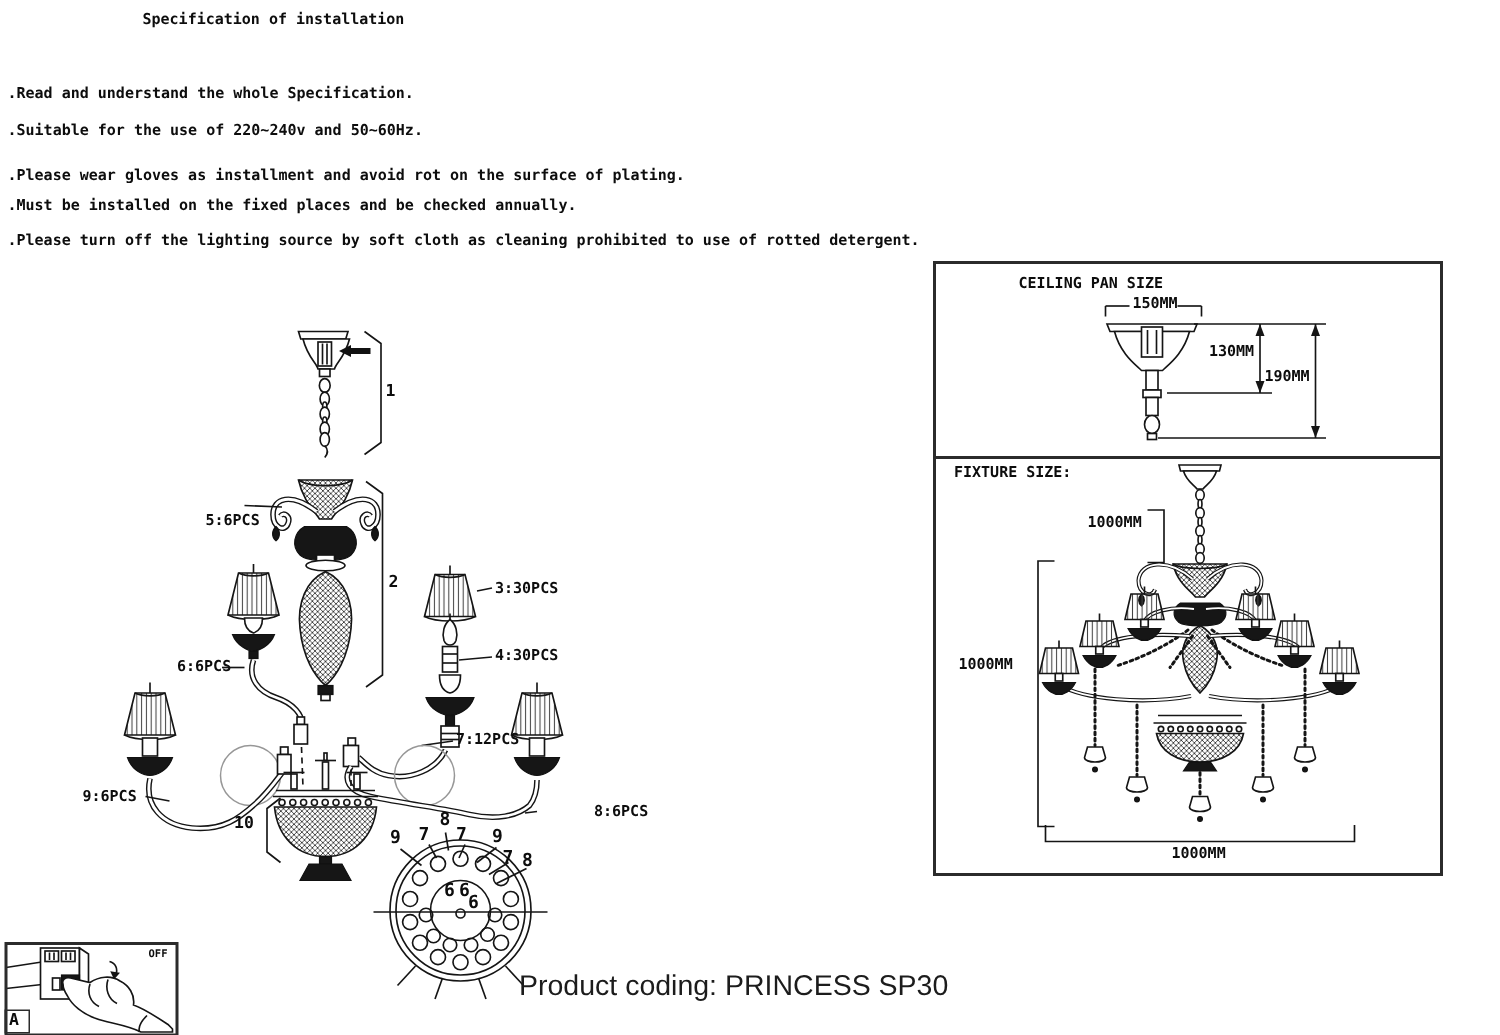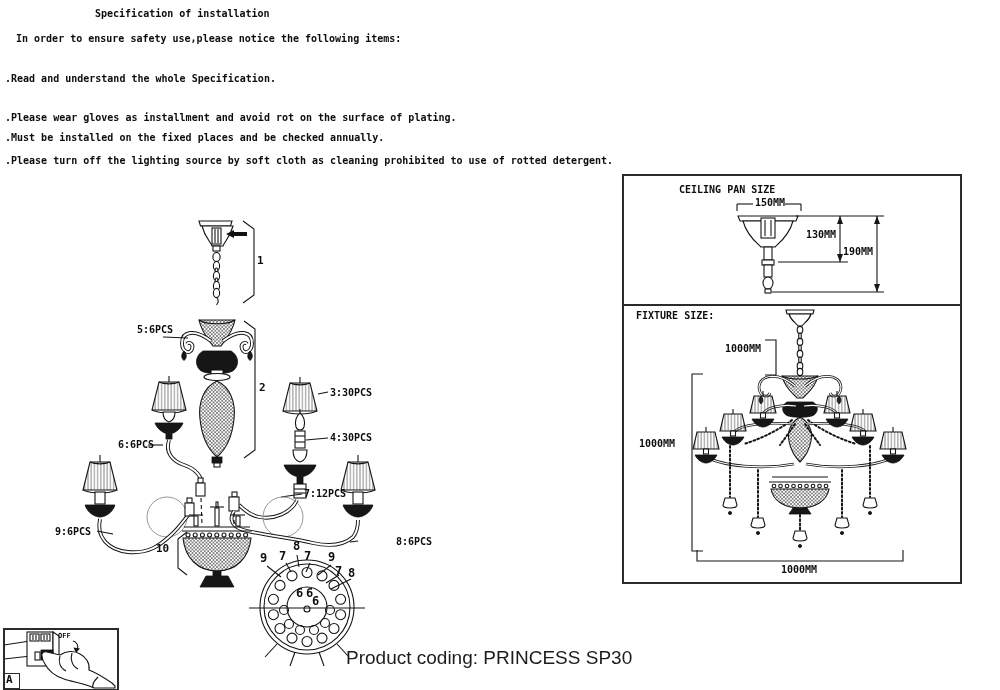--- a/index.html
+++ b/index.html
@@ -1,20 +1,20 @@
 <!DOCTYPE html>
 <html><head>
 <meta charset="utf-8">
 <style>
   html,body{margin:0;padding:0;background:#fff;}
   .stage{position:relative;width:1000px;height:690px;background:#fff;
          font-family:"DejaVu Sans Mono",monospace;color:#101010;overflow:hidden;}
   svg.layer{position:absolute;left:0;top:0;}
   .t{position:absolute;font-weight:bold;white-space:pre;line-height:1.15;color:#0d0d0d;}
-  .s7{font-size:7px;} .s9{font-size:10px;} .s10{font-size:10px;}
+  .s7{font-size:7px;padding-left:41px;} .s9{font-size:10px;} .s10{font-size:10px;}
   .s11{font-size:11px;} .s12{font-size:12px;}
   .sans{font-family:"Liberation Sans",sans-serif;font-weight:normal;font-size:19px;color:#1c1c1c;}
   .box{position:absolute;border:2px solid #2b2b2b;background:transparent;}
   .divider{position:absolute;left:0;right:0;border-top:2px solid #2b2b2b;}
   
   .ln{stroke:#151515;stroke-width:1.1;fill:none;}
   .shp{fill:#fff;stroke:#151515;stroke-width:1.1;}
   .xhs{fill:url(#xh);stroke:#151515;stroke-width:1.1;}
   .pls{fill:url(#pl);stroke:#151515;stroke-width:1.1;}
   .dk{fill:#161616;stroke:#111;stroke-width:.8;}
@@ -375,30 +375,30 @@
       <rect class="dk" x="41" y="650" width="12" height="10"></rect>
       <circle cx="47" cy="655" r="1.4" fill="#fff"></circle>
       <path class="ln" d="M73,641 C77,642 79,646 77,650"></path>
       <polygon points="76,653 73.5,647.5 80,648.5" fill="#151515"></polygon>
       <path class="shp" stroke-width="1.3" d="M42,656 C41,653 44,651 47,652 L60,655 C66,651 74,650 80,654 C86,657 90,663 89,670 C95,672 103,677 112,683 L115,686 L115,688 L94,688 C84,683 72,682 64,679 C55,676 48,670 45,664 C43,661 42,658 42,656 Z"></path>
       <path class="ln" d="M60,656 C58,662 60,668 66,671 M72,653 C70,659 72,666 78,669 M98,677 C94,681 92,685 93,688"></path>
     </g>
   </svg>
 
   <div class="t s10" style="left:95px;top:8px;">Specification of installation</div>
-  <div class="t s10" style="left:16px;top:33px;">In order to ensure safety use,please notice the following items:</div>
-  <div class="t s10" style="left:5px;top:73px;">.Read and understand the whole Specification.</div>
+  <div class="t s10" style="left:5px;top:57px;">.Read and understand the whole Specification.</div>
+  <div class="t s10" style="left:5px;top:82px;">.Suitable for the use of 220~240v and 50~60Hz.</div>
   <div class="t s10" style="left:5px;top:112px;">.Please wear gloves as installment and avoid rot on the surface of plating.</div>
   <div class="t s10" style="left:5px;top:155px;">.Please turn off the lighting source by soft cloth as cleaning prohibited to use of rotted detergent.</div>
   <div class="t s10" style="left:5px;top:132px;">.Must be installed on the fixed places and be checked annually.</div>
 
   <div class="t s11" style="left:257px;top:255px;">1</div>
   <div class="t s11" style="left:259px;top:382px;">2</div>
   <div class="t s11" style="left:156px;top:543px;">10</div>
-  <div class="t s9" style="left:137px;top:324px;">5:6PCS</div>
+  <div class="t s9" style="left:137px;top:342px;">5:6PCS</div>
   <div class="t s9" style="left:118px;top:439px;">6:6PCS</div>
   <div class="t s9" style="left:55px;top:526px;">9:6PCS</div>
   <div class="t s9" style="left:330px;top:387px;">3:30PCS</div>
   <div class="t s9" style="left:330px;top:432px;">4:30PCS</div>
   <div class="t s9" style="left:304px;top:488px;">7:12PCS</div>
   <div class="t s9" style="left:360px;top:536px;margin-left:36px;">8:6PCS</div>
 
   <div class="t s12" style="left:293px;top:540px;">8</div>
   <div class="t s12" style="left:260px;top:552px;">9</div>
   <div class="t s12" style="left:279px;top:550px;">7</div>

